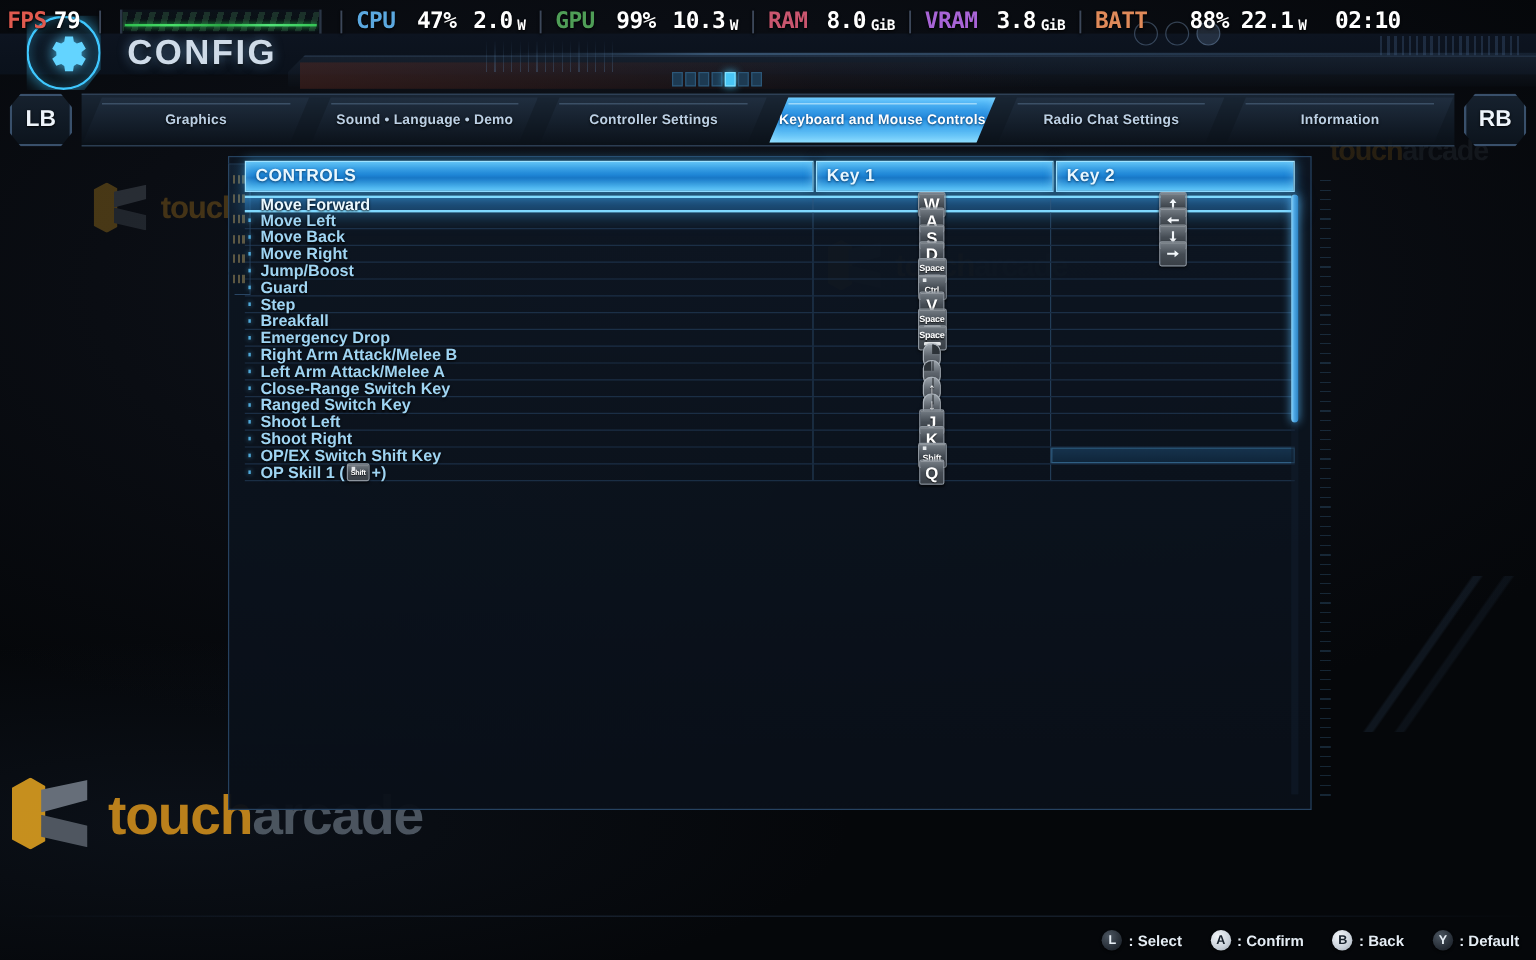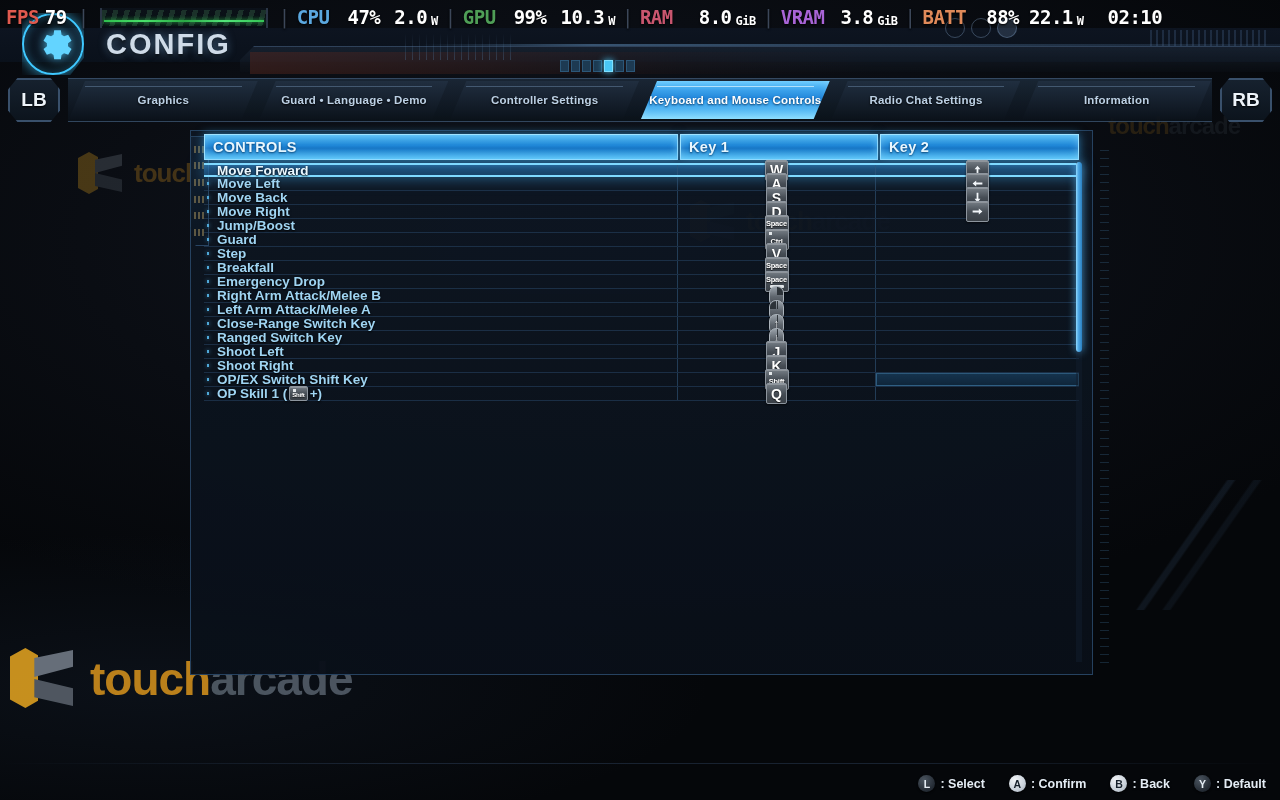--- a/index.html
+++ b/index.html
@@ -412,49 +412,49 @@
     <span class="perf-val" style="margin-left:12px">47%</span>
     <span class="perf-val" style="margin-left:10px">2.0</span>
     <span class="perf-unit">W</span>
     <span class="perf-sep">|</span>
     <span class="perf-label" style="color:#4f9e57">GPU</span>
     <span class="perf-val" style="margin-left:12px">99%</span>
     <span class="perf-val" style="margin-left:10px">10.3</span>
     <span class="perf-unit">W</span>
     <span class="perf-sep">|</span>
     <span class="perf-label" style="color:#c9566f">RAM</span>
-    <span class="perf-val" style="margin-left:20px">8.0</span>
+    <span class="perf-val" style="margin-left:10px">8.0</span>
     <span class="perf-unit">GiB</span>
     <span class="perf-sep">|</span>
     <span class="perf-label" style="color:#a864d6">VRAM</span>
     <span class="perf-val" style="margin-left:10px">3.8</span>
     <span class="perf-unit">GiB</span>
     <span class="perf-sep">|</span>
     <span class="perf-label" style="color:#e08a5a">BATT</span>
-    <span class="perf-val" style="margin-left:14px">88%</span>
+    <span class="perf-val" style="margin-left:29px">88%</span>
     <span class="perf-val" style="margin-left:6px">22.1</span>
     <span class="perf-unit">W</span>
     <span class="perf-val" style="margin-left:24px">02:10</span>
   </div>
 
   <div class="title-zone">
     <div class="gear-badge">
       <div class="gear-ring"></div>
       <svg class="gear-svg" viewBox="0 0 24 24">
         <path fill="#63d4ff" d="M12 8.5a3.5 3.5 0 1 0 0 7 3.5 3.5 0 0 0 0-7zm9.2 4.9.02-1.8 2.1-1.6-2-3.5-2.5.9-1.5-1-.4-2.6h-4l-.4 2.6-1.5 1-2.5-.9-2 3.5 2.1 1.6-.02 1.8-2.08 1.6 2 3.5 2.5-.9 1.5 1 .4 2.6h4l.4-2.6 1.5-1 2.5.9 2-3.5z" transform="translate(-0.2 0) scale(1.0)"></path>
       </svg>
     </div>
     <div class="page-title">CONFIG</div>
   </div>
 
   <div class="tabbar">
     <div class="shoulder lb">LB</div>
     <div class="tabs-wrap" id="tabs-wrap">
         <div class="tab">Graphics</div>
-        <div class="tab">Guard • Language • Demo</div>
+        <div class="tab">Sound • Language • Demo</div>
         <div class="tab">Controller Settings</div>
         <div class="tab active">Keyboard and Mouse Controls</div>
         <div class="tab">Radio Chat Settings</div>
         <div class="tab">Information</div>
       </div>
     <div class="shoulder rb">RB</div>
   </div>
 
   <div class="wm wm-tl">
     <div class="logo-cube">

